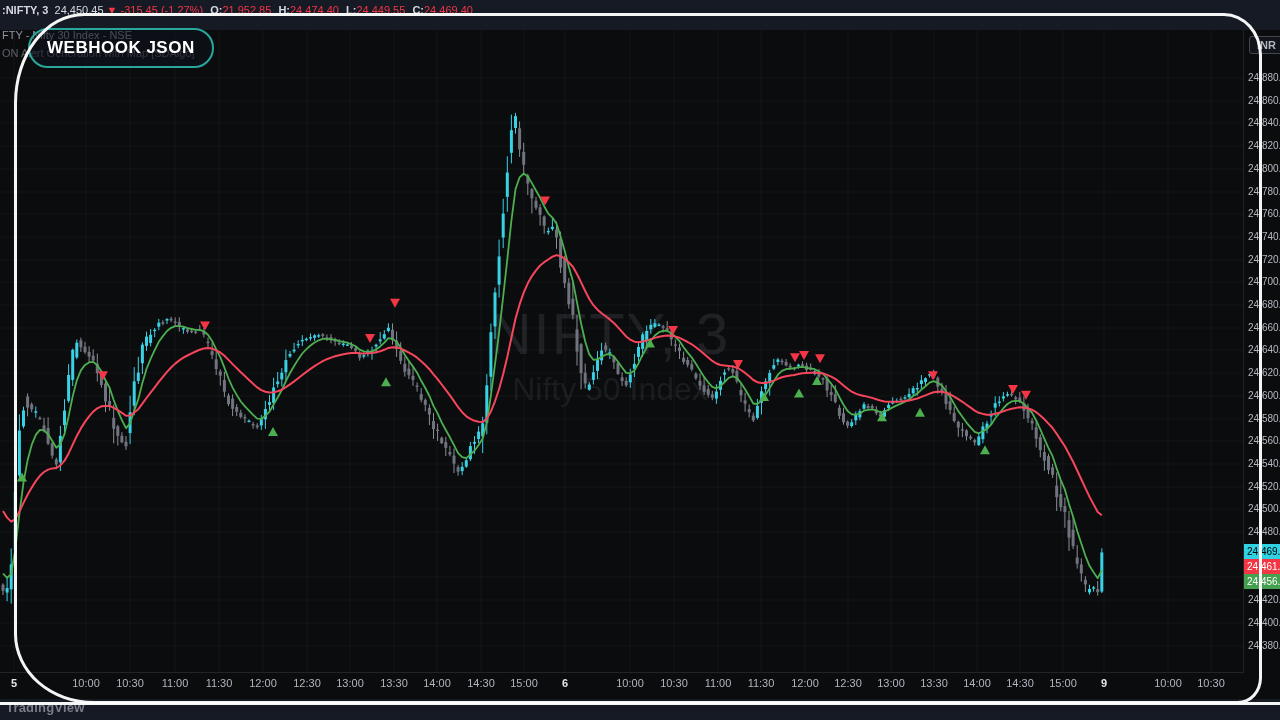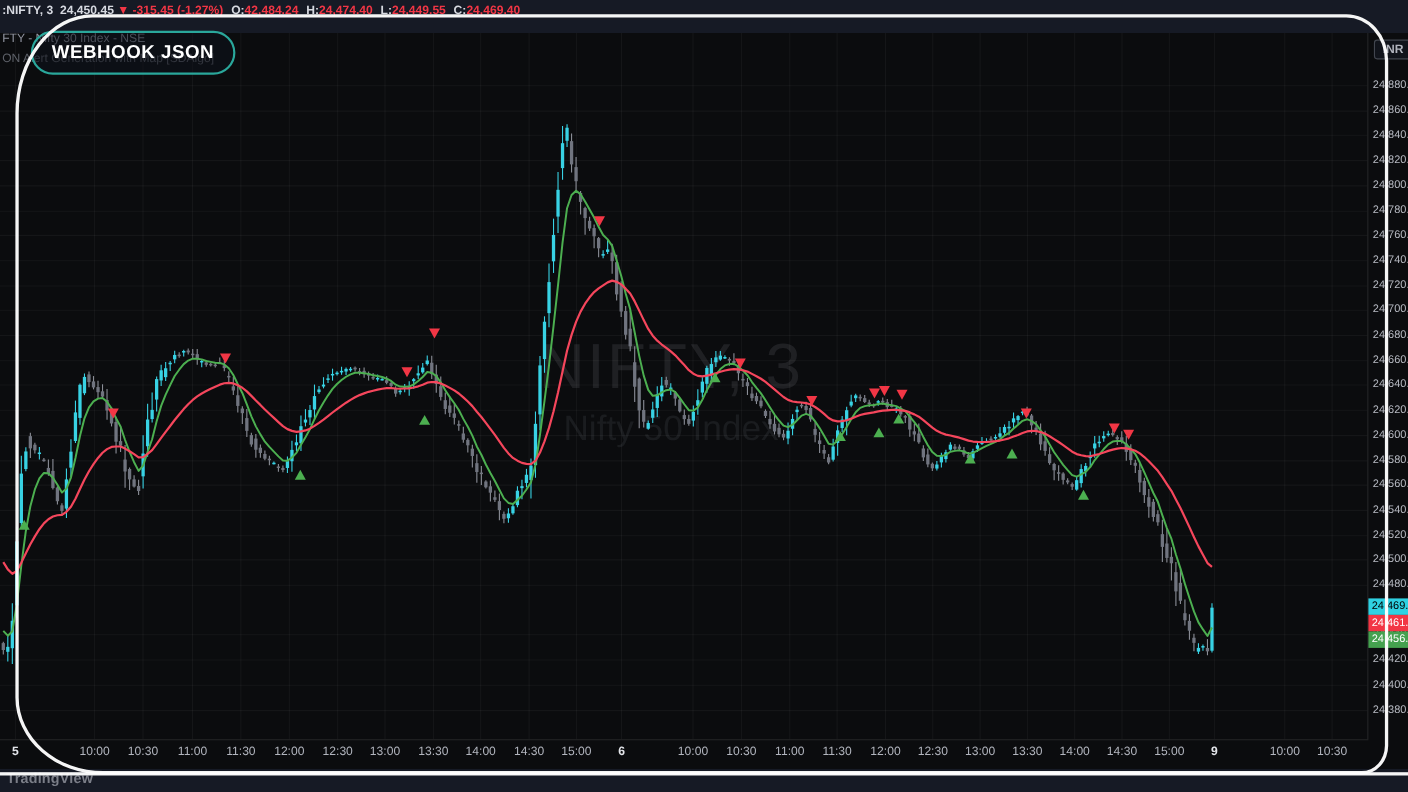--- a/index.html
+++ b/index.html
@@ -3,21 +3,21 @@
 <meta charset="utf-8">
 <style>
   * { margin:0; padding:0; box-sizing:border-box; }
   html,body { width:1280px; height:720px; background:#0b0c0e; overflow:hidden; position:relative;
               font-family:"Liberation Sans", sans-serif; }
 
   .topbar { position:absolute; top:0; left:0; width:1280px; height:30px; background:#161a25; z-index:5; padding:2px 0 0 2px; }
   .pub-line { font-size:11px; color:#b9bcc5; white-space:nowrap; }
   .pub-name { font-weight:bold; color:#e8eaf0; }
   .sym-line { font-size:11px; color:#d6d9e0; white-space:nowrap; margin-top:2px; font-weight:bold; }
-  .sym-line .val { font-weight:bold; }
+  .sym-line .val { font-weight:normal; }
   .red { color:#f23645; }
   .ohlc-item { margin-left:4px; }
   .ohlc-item .lbl { color:#d6d9e0; }
 
   #watermark { position:absolute; left:610px; top:300px; transform:translateX(-50%); text-align:center; z-index:0; white-space:nowrap; }
   #wm1 { font-size:58px; letter-spacing:2px; color:rgba(134,138,150,0.16); }
   #wm2 { font-size:32px; color:rgba(134,138,150,0.13); margin-top:4px; }
 
   #chart-svg { position:absolute; left:0; top:0; z-index:1; }
 
@@ -745,21 +745,21 @@
     <div class="tl" style="left: 1211px;">10:30</div>
   </div>
 
 <div class="inr-btn">INR</div>
 
 <div class="topbar">
   <div class="sym-line">
     <span>:NIFTY, 3</span>
     <span class="val">&nbsp;<span>24,450.45</span></span>
     <span class="red val">▼ -315.45 (-1.27%)</span>
-    <span class="ohlc-item"><span class="lbl">O:</span><span class="red val">42,484.24</span></span>
+    <span class="ohlc-item"><span class="lbl">O:</span><span class="red val">21,952.85</span></span>
     <span class="ohlc-item"><span class="lbl">H:</span><span class="red val">24,474.40</span></span>
     <span class="ohlc-item"><span class="lbl">L:</span><span class="red val">24,449.55</span></span>
     <span class="ohlc-item"><span class="lbl">C:</span><span class="red val">24,469.40</span></span>
   </div>
 </div>
 
 <div id="legend">
   <div class="l1">FTY - Nifty 30 Index - NSE</div>
   <div class="l2">ON Alert Generation with Map [SDAlgo]</div>
 </div>

